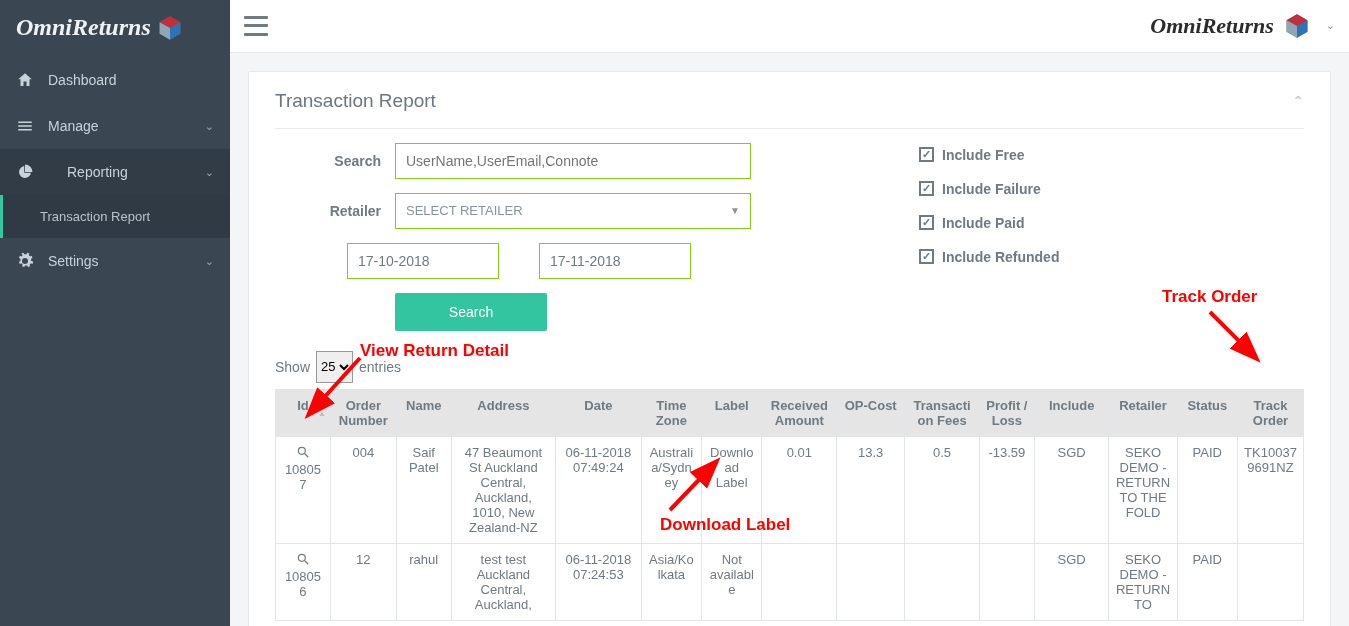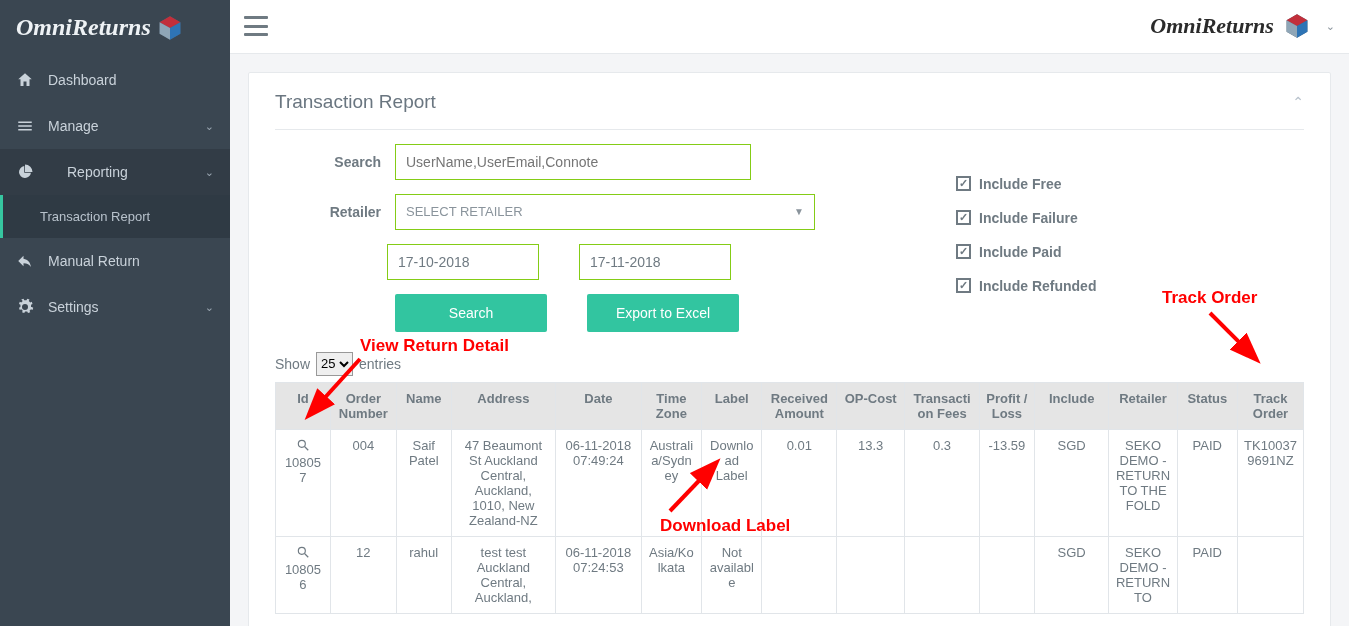--- a/index.html
+++ b/index.html
@@ -22,40 +22,40 @@
 .hamburger span { display: block; height: 3px; background: #6f7a82; border-radius: 1px; }
 .spacer { flex: 1; }
 .topbar-right { display: flex; align-items: center; gap: 10px; }
 .topbar-right .logo-text { color: #2b2b2b; font-size: 22px; }
 .caret-down { font-size: 11px; color: #8a949c; cursor: pointer; margin-left: 6px; }
 .content { padding: 18px; overflow: auto; position: relative; }
 .card { background: #fff; border: 1px solid #e6e9ec; border-radius: 2px; padding: 18px 26px; }
 .card-header { display: flex; align-items: center; border-bottom: 1px solid #e6e9ec; padding-bottom: 16px; margin-bottom: 14px; }
 .card-title { font-size: 19px; color: #6a7680; font-weight: 400; }
 .collapse-chev { margin-left: auto; color: #b8c2cc; font-size: 14px; cursor: pointer; }
-.filters { display: flex; gap: 21px; margin-bottom: 20px; }
+.filters { display: flex; gap: 48px; margin-bottom: 20px; }
 .filters-left { flex: 0 0 auto; }
 .form-row { display: flex; align-items: center; margin-bottom: 14px; }
 .form-row label { width: 120px; text-align: right; padding-right: 14px; color: #6f7a82; font-weight: 600; font-size: 14px; }
 .form-row .control { flex: 0 0 auto; }
 input[type="text"], .select-box { height: 36px; border: 1px solid #84cc16; background: #fff; padding: 0 10px; font-size: 14px; color: #6f7a82; }
 .search-input { width: 356px; }
-.select-box { width: 420px; display: flex; align-items: center; justify-content: space-between; cursor: pointer; }
+.select-box { width: 356px; display: flex; align-items: center; justify-content: space-between; cursor: pointer; }
 .select-box .sel-label { color: #8a949c; font-size: 13px; }
 .select-box .sel-caret { font-size: 10px; color: #8a949c; }
 .date-input { width: 152px; }
-.date-row { display: flex; gap: 40px; margin-left: 112px; margin-bottom: 14px; }
+.date-row { display: flex; gap: 40px; margin-left: 72px; margin-bottom: 14px; }
 .btn-row { display: flex; gap: 40px; margin-left: 120px; }
 .btn { height: 38px; width: 152px; border: none; background: #32c5a0; color: #fff; font-size: 14px; cursor: pointer; border-radius: 2px; }
-.filters-right { padding-top: 4px; margin-top: 28px; }
+.filters-right { padding-top: 4px; }
 .chk-row { display: flex; align-items: center; gap: 8px; margin-bottom: 18px; color: #6f7a82; font-weight: 600; font-size: 14px; }
 .chk { width: 15px; height: 15px; border: 2px solid #6f7a82; display: inline-flex; align-items: center; justify-content: center; cursor: pointer; }
 .chk::after { content: "✓"; font-size: 11px; color: #6f7a82; line-height: 1; }
 .show-line { display: flex; align-items: center; gap: 6px; margin-bottom: 6px; color: #6f7a82; }
-.show-line select { height: 24px; border: 1px solid #999; font-size: 13px; }
+.show-line select { height: 32px; border: 1px solid #999; font-size: 13px; }
 table.report { width: 100%; border-collapse: collapse; table-layout: fixed; font-size: 13px; }
 table.report th, table.report td { border: 1px solid #e1e5e9; padding: 8px 6px; text-align: center; vertical-align: top; color: #6f7a82; word-wrap: break-word; }
 table.report th { font-weight: 600; background: #e5e5e5; }
 table.report th.sorted { position:relative; }
 table.report th.sorted::after { content:"▲"; font-size:8px; position:absolute; right:4px; top:50%; transform:translateY(-50%); color:#bbb;}
 .mag-icon { display: inline-block; width: 14px; height: 14px; }
 .annot { position: absolute; color: #ff0000; font-weight: 700; font-size: 17px; pointer-events: none; }
 .arrow { position: absolute; pointer-events: none; }
 .col-id{width:50px}.col-order{width:60px}.col-name{width:50px}.col-addr{width:95px}.col-date{width:78px}.col-tz{width:55px}.col-label{width:55px}.col-recv{width:68px}.col-op{width:62px}.col-tf{width:68px}.col-pl{width:50px}.col-cur{width:68px}.col-ret{width:62px}.col-stat{width:55px}.col-track{width:60px}
 </style>
@@ -99,28 +99,20 @@
           </span>
         <span>Reporting</span>
         <span class="chev">⌄</span>
       </li>
       <li class="sub active-sub">
         <span>Transaction Report</span>
       </li>
       <li>
         <span class="nav-icon">
             <svg viewBox="0 0 24 24" width="18" height="18">
-              <path d="M10 9V5l-7 7 7 7v-4c5 0 8 2 10 5-1-6-4-10-10-11z"></path>
-            </svg>
-          </span>
-        <span>Manual Return</span>
-      </li>
-      <li>
-        <span class="nav-icon">
-            <svg viewBox="0 0 24 24" width="18" height="18">
               <path d="M12 8a4 4 0 1 0 0 8 4 4 0 0 0 0-8zm9 4l2 1-1 3-2-1a9 9 0 0 1-2 2l1 2-3 1-1-2a9 9 0 0 1-3 0l-1 2-3-1 1-2a9 9 0 0 1-2-2l-2 1-1-3 2-1a9 9 0 0 1 0-3l-2-1 1-3 2 1a9 9 0 0 1 2-2L7 2l3-1 1 2a9 9 0 0 1 3 0l1-2 3 1-1 2a9 9 0 0 1 2 2l2-1 1 3-2 1a9 9 0 0 1 0 3z"></path>
             </svg>
           </span>
         <span>Settings</span>
         <span class="chev">⌄</span>
       </li>
     </ul>
   </aside>
 
   <div class="main">
@@ -164,21 +156,20 @@
                   <span class="sel-caret">▼</span>
                 </div>
               </div>
             </div>
             <div class="date-row">
               <input type="text" class="date-input" value="17-10-2018" style="">
               <input type="text" class="date-input" value="17-11-2018" style="">
             </div>
             <div class="btn-row">
               <button class="btn">Search</button>
-              <button class="btn">Export to Excel</button>
             </div>
           </div>
           <div class="filters-right" style="margin-left:120px;">
             <div class="chk-row">
                 <span class="chk"></span>
                 <span>Include Free</span>
               </div>
             <div class="chk-row">
                 <span class="chk"></span>
                 <span>Include Failure</span>
@@ -244,21 +235,21 @@
                     <line x1="15" y1="15" x2="21" y2="21" stroke="#6f7a82" stroke-width="2"></line>
                   </svg><br><span>108057</span></td>
               <td>004</td>
               <td>Saif Patel</td>
               <td>47 Beaumont St Auckland Central, Auckland, 1010, New Zealand-NZ</td>
               <td>06-11-2018 07:49:24</td>
               <td>Australia/Sydney</td>
               <td>Download Label</td>
               <td>0.01</td>
               <td>13.3</td>
-              <td>0.3</td>
+              <td>0.5</td>
               <td>-13.59</td>
               <td>SGD</td>
               <td>SEKO DEMO - RETURN TO THE FOLD</td>
               <td>PAID</td>
               <td>TK100379691NZ</td>
             </tr>
             <tr>
               <td><svg class="mag-icon" viewBox="0 0 24 24">
                     <circle cx="10" cy="10" r="6" fill="none" stroke="#6f7a82" stroke-width="2"></circle>
                     <line x1="15" y1="15" x2="21" y2="21" stroke="#6f7a82" stroke-width="2"></line>
@@ -275,21 +266,21 @@
               <td></td>
               <td>SGD</td>
               <td>SEKO DEMO - RETURN TO</td>
               <td>PAID</td>
               <td></td>
             </tr>
           </tbody>
         </table>
       </div>
 
-      <div class="annot" style="left:130px; top:282px;">View Return Detail</div>
+      <div class="annot" style="left:130px; top:288px;">View Return Detail</div>
       <svg class="arrow" style="left:70px; top:300px;" width="70" height="70">
           <defs>
             <marker id="ah1" markerWidth="10" markerHeight="10" refX="6" refY="3" orient="auto">
               <path d="M0,0 L0,6 L8,3 z" fill="#ff0000"></path>
             </marker>
           </defs>
           <line x1="60" y1="5" x2="10" y2="60" stroke="#ff0000" stroke-width="4" marker-end="url(#ah1)"></line>
         </svg>
 
       <div class="annot" style="left:430px; top:462px;">Download Label</div>

